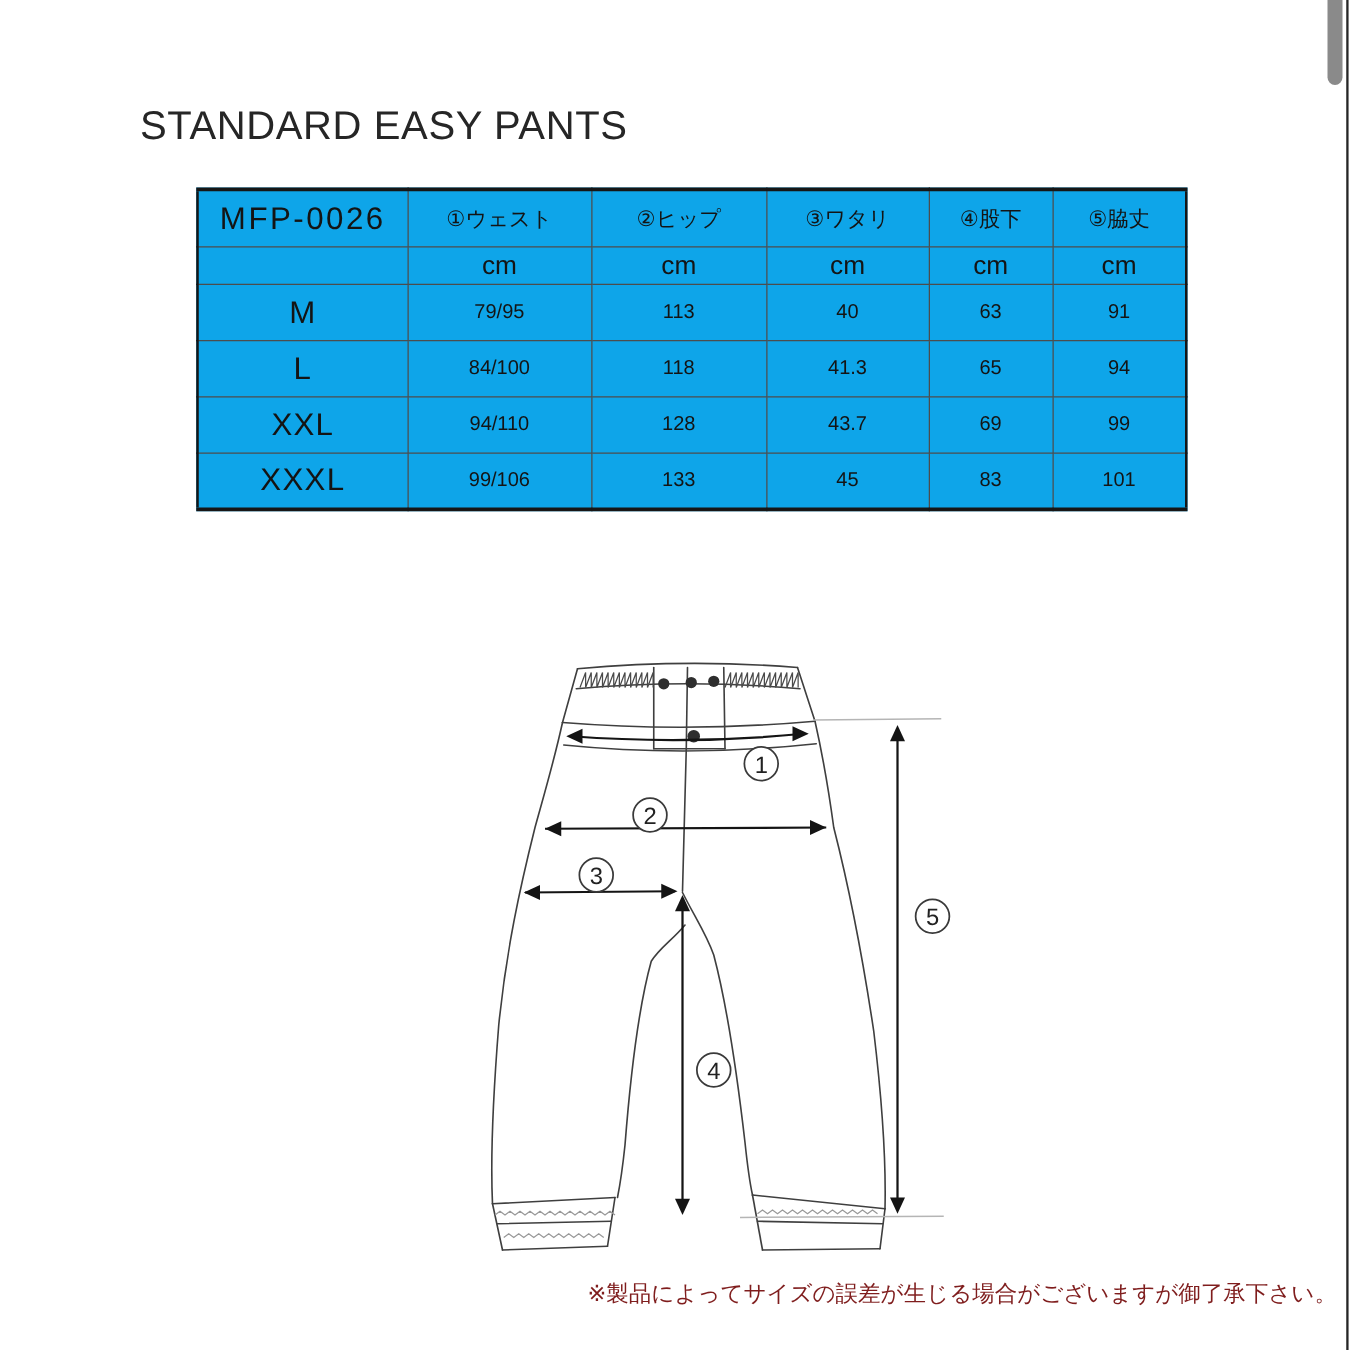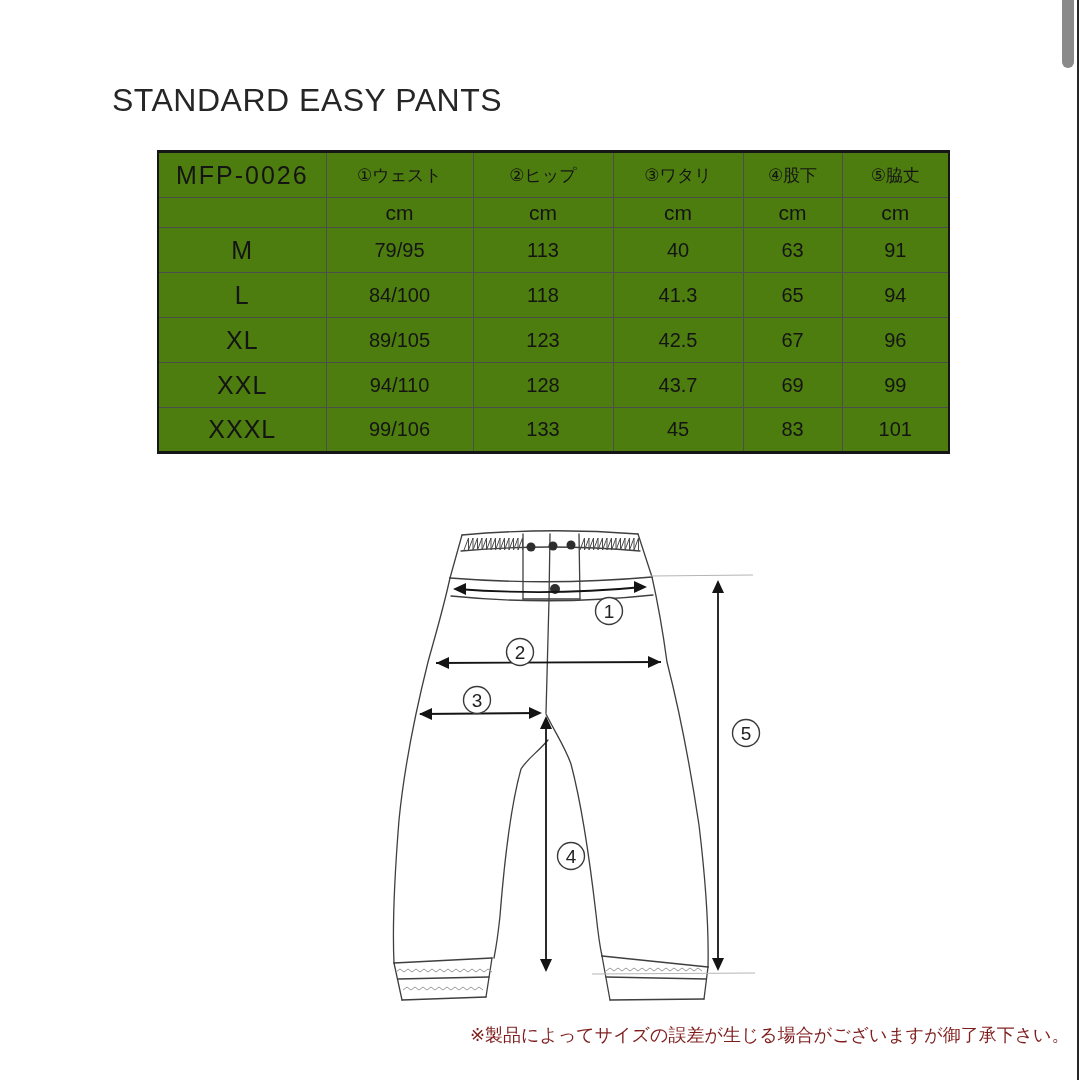--- a/index.html
+++ b/index.html
@@ -4,33 +4,33 @@
 <style>
   * { margin:0; padding:0; box-sizing:border-box; }
   html,body { width:1079px; height:1080px; background:#ffffff; overflow:hidden;
               font-family:"Liberation Sans","DejaVu Sans",sans-serif; }
   .canvas { position:relative; width:1079px; height:1080px; background:#fff;padding-left:36px; }
 
   .page-title { position:absolute; left:112px; top:82px; font-size:32px;
                 color:#262626; letter-spacing:.5px; white-space:nowrap; }
 
   table.size-table { position:absolute; left:157px; top:150px; border-collapse:collapse;
-                     table-layout:fixed; background:#4d7c0f;
+                     table-layout:fixed; background:#0ea5e9;
                      border:2px solid #161616; border-top-width:3px; border-bottom-width:3px; }
   .size-table th, .size-table td { border:1px solid #4d4d4d; text-align:center;
                      vertical-align:middle; padding:0; font-weight:normal; color:#141414;
                      white-space:nowrap; overflow:hidden; }
   .row-header { height:46px; }
   .row-unit   { height:30px; }
   .row-data   { height:45px; }
   .cell-model { font-size:25px; letter-spacing:2px; }
   .cell-colhead { font-size:17px; }
   .cell-unit { font-size:21px;margin-left:29px; }
   .cell-size { font-size:25px; letter-spacing:1px; }
-  .cell-val  { font-size:20px; }
+  .cell-val  { font-size:16px; }
 
   .diagram { position:absolute; left:385px; top:505px; width:385px; height:515px; }
 
   .footnote { position:absolute; left:470px; top:1023px; font-size:18px;
               color:#7f1d1d; white-space:nowrap; }
 
   .scrollbar-thumb { position:absolute; left:1062px; top:0; width:12px; height:68px;
                      background:#8a8a8a; border-radius:0 0 6px 6px; }
   .window-edge { position:absolute; right:0; top:0; width:2px; height:1080px;
                  background:#262626; }
@@ -78,28 +78,20 @@
     </tr>
     <tr class="row-data">
       <td class="cell-size">L</td>
       <td class="cell-val">84/100</td>
       <td class="cell-val">118</td>
       <td class="cell-val">41.3</td>
       <td class="cell-val">65</td>
       <td class="cell-val">94</td>
     </tr>
     <tr class="row-data">
-      <td class="cell-size">XL</td>
-      <td class="cell-val">89/105</td>
-      <td class="cell-val">123</td>
-      <td class="cell-val">42.5</td>
-      <td class="cell-val">67</td>
-      <td class="cell-val">96</td>
-    </tr>
-    <tr class="row-data">
       <td class="cell-size">XXL</td>
       <td class="cell-val">94/110</td>
       <td class="cell-val">128</td>
       <td class="cell-val">43.7</td>
       <td class="cell-val">69</td>
       <td class="cell-val">99</td>
     </tr>
     <tr class="row-data">
       <td class="cell-size">XXXL</td>
       <td class="cell-val">99/106</td>

